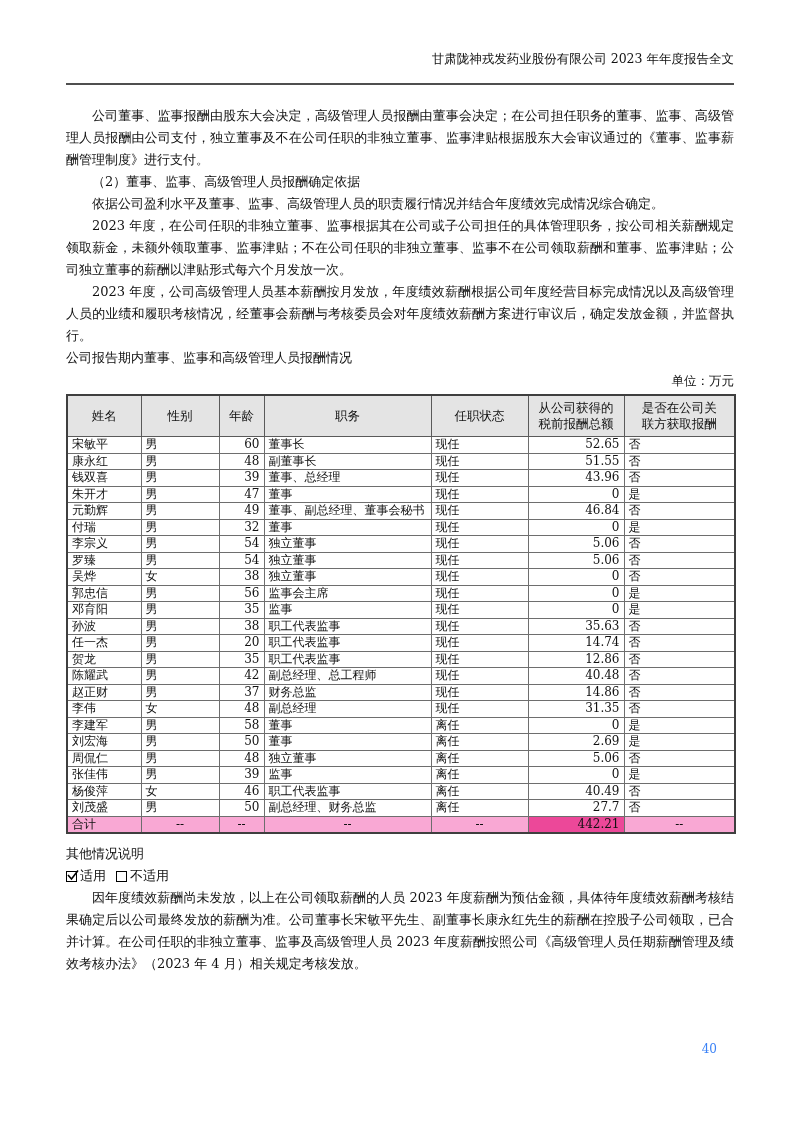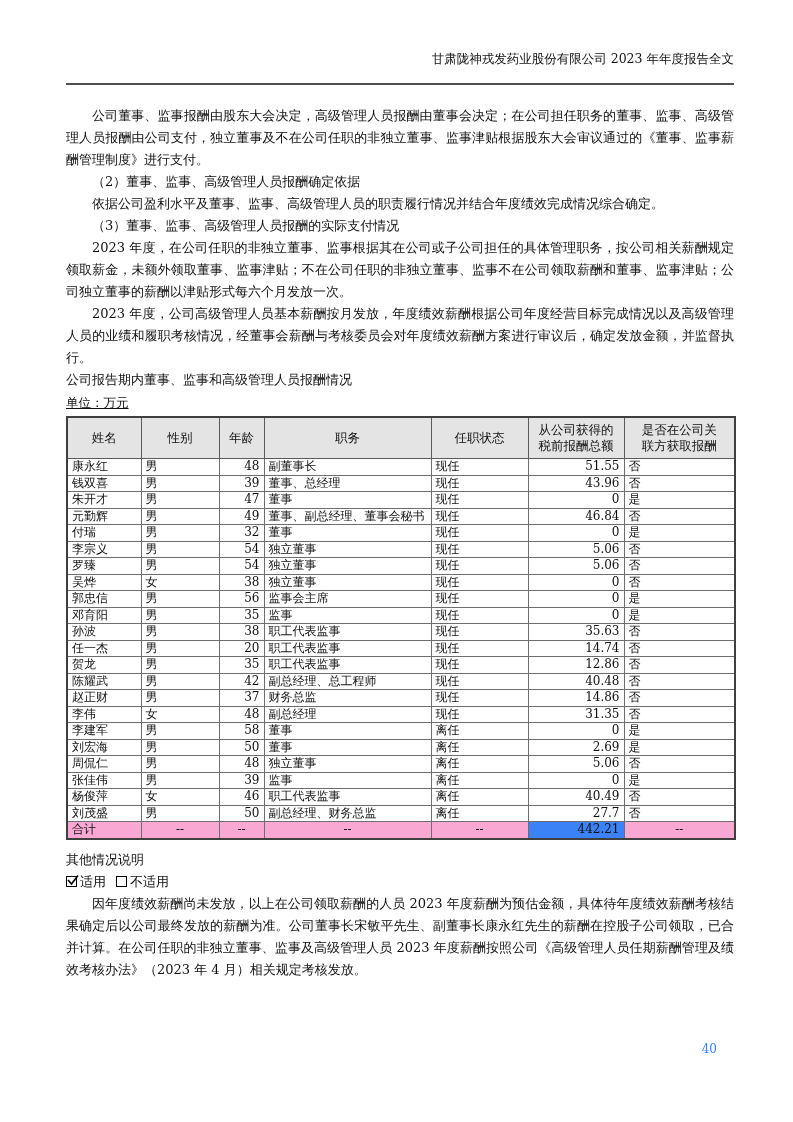--- a/index.html
+++ b/index.html
@@ -17,21 +17,21 @@
     text-align:right;
     font-size:12.5px;
     line-height:17px;
     padding-bottom:16px;
     border-bottom:2px solid #4f4f4f;
   }
   .body-text { font-size:13px; line-height:22px; text-align:justify; }
   .para { margin:0; }
   .indent { text-indent:2em; }
   .first-para { margin-top:20px; }
-  .unit-line { font-size:12.5px; margin-top:3px; line-height:18px;text-decoration:underline; }
+  .unit-line { text-align:right; font-size:12.5px; margin-top:3px; line-height:18px; }
 
   table.comp-table {
     width:668px;
     table-layout:fixed;
     border-collapse:collapse;
     margin-top:4px;
     font-size:12px;
     border:2px solid #3f3f3f;
   }
   .comp-table th {
@@ -51,21 +51,21 @@
     line-height:15.5px;
     height:16px;
     white-space:nowrap;
     overflow:hidden;
     vertical-align:middle;
   }
   .al { text-align:left; }
   .ar { text-align:right; }
   .ac { text-align:center; }
   tr.total-row td { background:#f9a8d4; }
-  tr.total-row td.pay-cell { background:#3b82f6; }
+  tr.total-row td.pay-cell { background:#ec4899; }
 
   .notes-title { margin-top:9px; }
   .checkbox-line { display:flex; align-items:center; }
   .cb {
     display:inline-block;
     width:11px; height:11px;
     border:1.5px solid #000;
     margin-right:3px;
     position:relative;
     flex:0 0 auto;
@@ -82,21 +82,20 @@
 <body>
 
 <div class="page">
 
   <div class="doc-header">甘肃陇神戎发药业股份有限公司 2023 年年度报告全文</div>
 
   <div class="body-text">
     <p class="para indent first-para">公司董事、监事报酬由股东大会决定，高级管理人员报酬由董事会决定；在公司担任职务的董事、监事、高级管理人员报酬由公司支付，独立董事及不在公司任职的非独立董事、监事津贴根据股东大会审议通过的《董事、监事薪酬管理制度》进行支付。</p>
     <p class="para indent">（2）董事、监事、高级管理人员报酬确定依据</p>
     <p class="para indent">依据公司盈利水平及董事、监事、高级管理人员的职责履行情况并结合年度绩效完成情况综合确定。</p>
-    <p class="para indent">（3）董事、监事、高级管理人员报酬的实际支付情况</p>
     <p class="para indent">2023 年度，在公司任职的非独立董事、监事根据其在公司或子公司担任的具体管理职务，按公司相关薪酬规定领取薪金，未额外领取董事、监事津贴；不在公司任职的非独立董事、监事不在公司领取薪酬和董事、监事津贴；公司独立董事的薪酬以津贴形式每六个月发放一次。</p>
     <p class="para indent">2023 年度，公司高级管理人员基本薪酬按月发放，年度绩效薪酬根据公司年度经营目标完成情况以及高级管理人员的业绩和履职考核情况，经董事会薪酬与考核委员会对年度绩效薪酬方案进行审议后，确定发放金额，并监督执行。</p>
     <p class="para">公司报告期内董事、监事和高级管理人员报酬情况</p>
     <p class="unit-line">单位：万元</p>
 
     <table class="comp-table">
       <colgroup>
         <col style="width:74px">
           <col style="width:78px">
           <col style="width:45px">
@@ -113,20 +112,29 @@
           <th>职务</th>
           <th>任职状态</th>
           <th>从公司获得的
 税前报酬总额</th>
           <th>是否在公司关
 联方获取报酬</th>
         </tr>
       </thead>
       <tbody>
 
+          <tr>
+            <td class="al">宋敏平</td>
+            <td class="al">男</td>
+            <td class="ar">60</td>
+            <td class="al">董事长</td>
+            <td class="al">现任</td>
+            <td class="ar">52.65</td>
+            <td class="al">否</td>
+          </tr>
 
           <tr>
             <td class="al">康永红</td>
             <td class="al">男</td>
             <td class="ar">48</td>
             <td class="al">副董事长</td>
             <td class="al">现任</td>
             <td class="ar">51.55</td>
             <td class="al">否</td>
           </tr>

